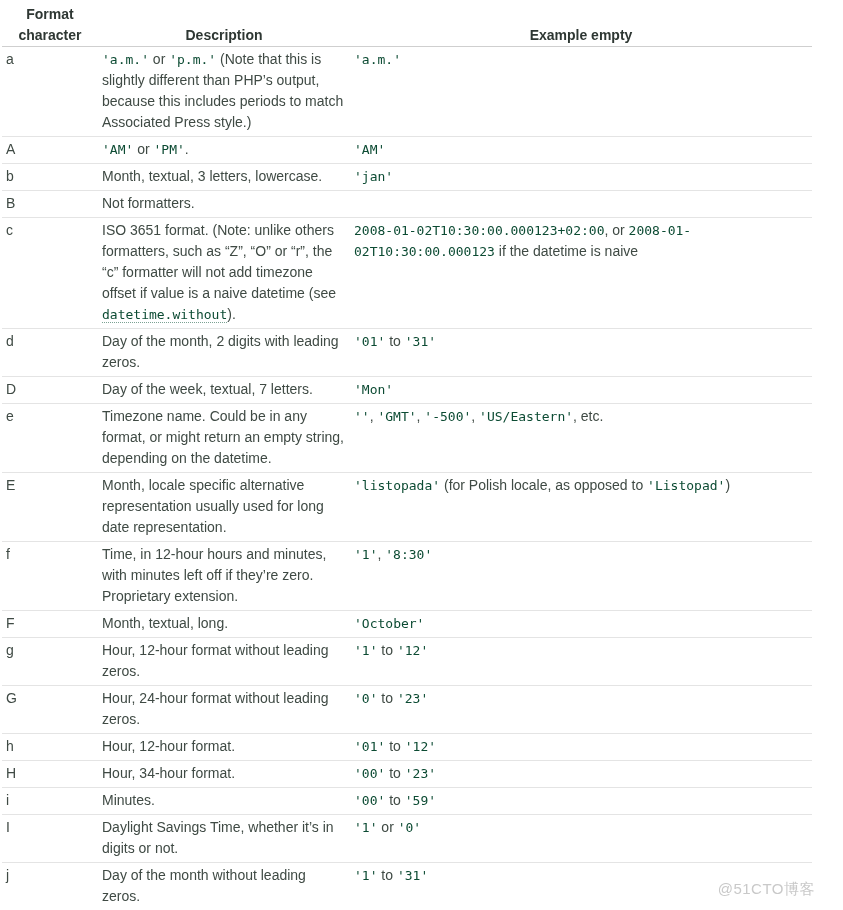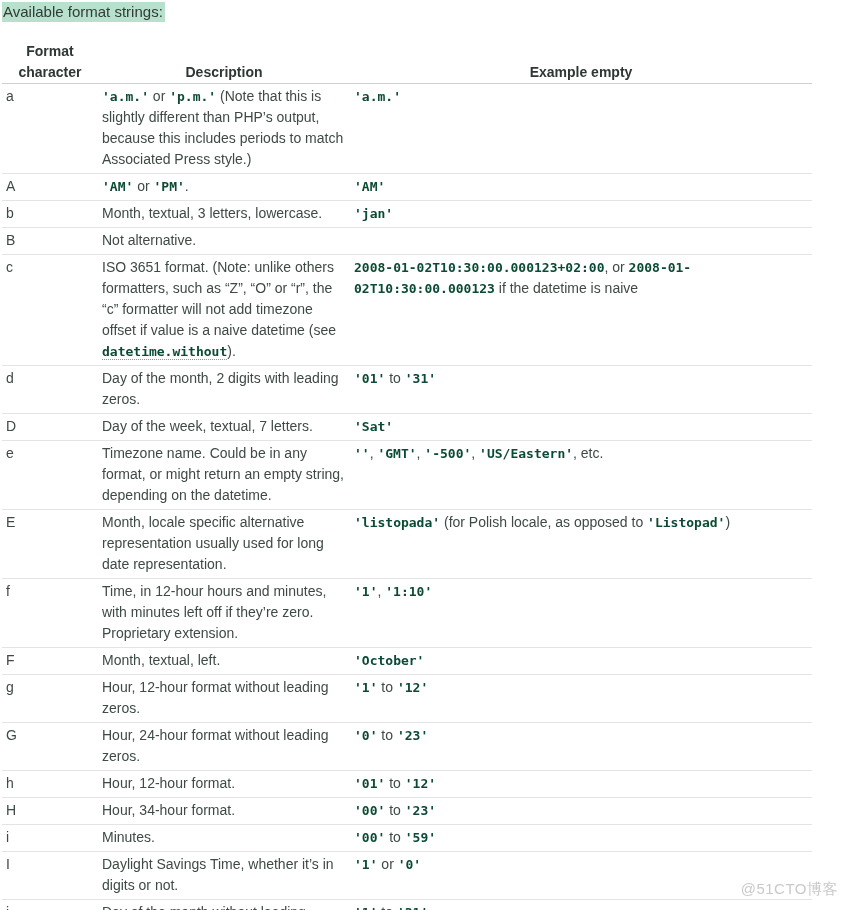--- a/index.html
+++ b/index.html
@@ -46,47 +46,44 @@
   tbody td {
     vertical-align: top;
     padding: 2px 4px 3px 4px;
     border-bottom: 1px solid #e4e4e4;
     font-size: 14px;
     line-height: 21px;
   }
   tbody td.col-char { padding-left: 4px; }
   code, .code-link {
     font-family: "DejaVu Sans Mono", monospace;
-    font-weight: bold;
+    font-weight: normal;
     color: #0c4b33;
     font-size: 13px;
   }
   a.code-link {
     text-decoration: none;
     border-bottom: 1px dotted #7ba293;
     cursor: pointer;
   }
   .watermark {
     position: absolute;
-    right: 5px;
+    right: 28px;
     bottom: 11px;
     color: #c9c9c9;
     font-size: 15px;
     letter-spacing: 0.5px;
     pointer-events: none;
   }
 </style>
 </head>
 <body>
 
 <div class="page">
 
-  <div class="title-line">
-    <mark class="title-highlight">Available format strings:</mark>
-  </div>
 
   <table class="fmt-table">
     <colgroup>
       <col class="c1">
         <col class="c2">
         <col class="c3">
     </colgroup>
     <thead>
       <tr>
         <th>Format character</th>
@@ -105,56 +102,56 @@
           <td class="col-desc"><code>'AM'</code><span> or </span><code>'PM'</code><span>.</span></td>
           <td class="col-example"><code>'AM'</code></td>
         </tr>
         <tr>
           <td class="col-char">b</td>
           <td class="col-desc"><span>Month, textual, 3 letters, lowercase.</span></td>
           <td class="col-example"><code>'jan'</code></td>
         </tr>
         <tr>
           <td class="col-char">B</td>
-          <td class="col-desc"><span>Not alternative.</span></td>
+          <td class="col-desc"><span>Not formatters.</span></td>
           <td class="col-example"></td>
         </tr>
         <tr>
           <td class="col-char">c</td>
           <td class="col-desc"><span>ISO 3651 format. (Note: unlike others formatters, such as “Z”, “O” or “r”, the “c” formatter will not add timezone offset if value is a naive datetime (see </span><a class="code-link">datetime.without</a><span>).</span></td>
           <td class="col-example"><code>2008-01-02T10:30:00.000123+02:00</code><span>, or </span><code>2008-01-02T10:30:00.000123</code><span> if the datetime is naive</span></td>
         </tr>
         <tr>
           <td class="col-char">d</td>
           <td class="col-desc"><span>Day of the month, 2 digits with leading zeros.</span></td>
           <td class="col-example"><code>'01'</code><span> to </span><code>'31'</code></td>
         </tr>
         <tr>
           <td class="col-char">D</td>
           <td class="col-desc"><span>Day of the week, textual, 7 letters.</span></td>
-          <td class="col-example"><code>'Sat'</code></td>
+          <td class="col-example"><code>'Mon'</code></td>
         </tr>
         <tr>
           <td class="col-char">e</td>
           <td class="col-desc"><span>Timezone name. Could be in any format, or might return an empty string, depending on the datetime.</span></td>
           <td class="col-example"><code>''</code><span>, </span><code>'GMT'</code><span>, </span><code>'-500'</code><span>, </span><code>'US/Eastern'</code><span>, etc.</span></td>
         </tr>
         <tr>
           <td class="col-char">E</td>
           <td class="col-desc"><span>Month, locale specific alternative representation usually used for long date representation.</span></td>
           <td class="col-example"><code>'listopada'</code><span> (for Polish locale, as opposed to </span><code>'Listopad'</code><span>)</span></td>
         </tr>
         <tr>
           <td class="col-char">f</td>
           <td class="col-desc"><span>Time, in 12-hour hours and minutes, with minutes left off if they’re zero. Proprietary extension.</span></td>
-          <td class="col-example"><code>'1'</code><span>, </span><code>'1:10'</code></td>
+          <td class="col-example"><code>'1'</code><span>, </span><code>'8:30'</code></td>
         </tr>
         <tr>
           <td class="col-char">F</td>
-          <td class="col-desc"><span>Month, textual, left.</span></td>
+          <td class="col-desc"><span>Month, textual, long.</span></td>
           <td class="col-example"><code>'October'</code></td>
         </tr>
         <tr>
           <td class="col-char">g</td>
           <td class="col-desc"><span>Hour, 12-hour format without leading zeros.</span></td>
           <td class="col-example"><code>'1'</code><span> to </span><code>'12'</code></td>
         </tr>
         <tr>
           <td class="col-char">G</td>
           <td class="col-desc"><span>Hour, 24-hour format without leading zeros.</span></td>

